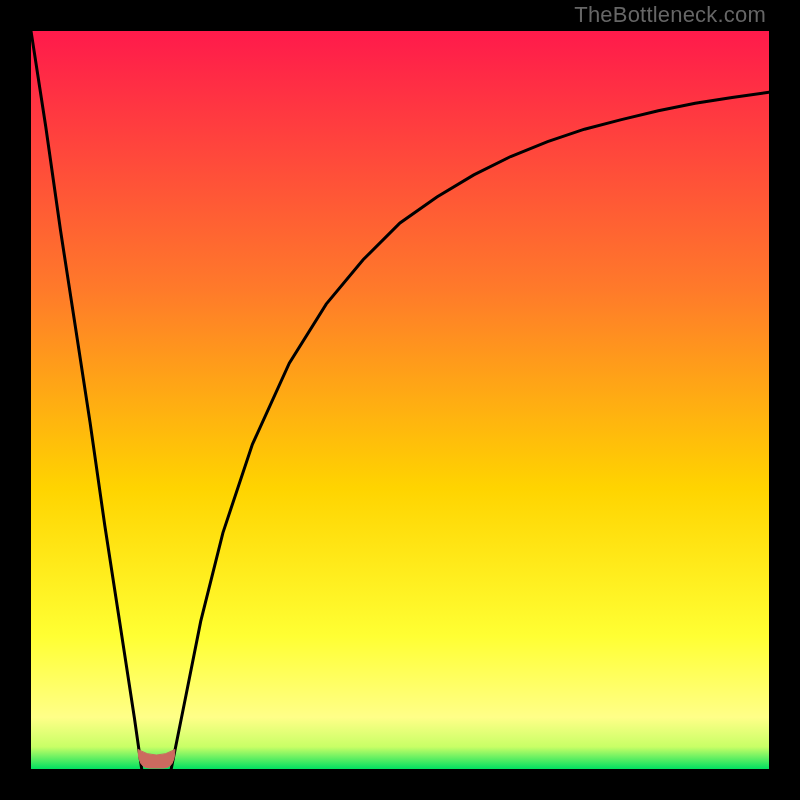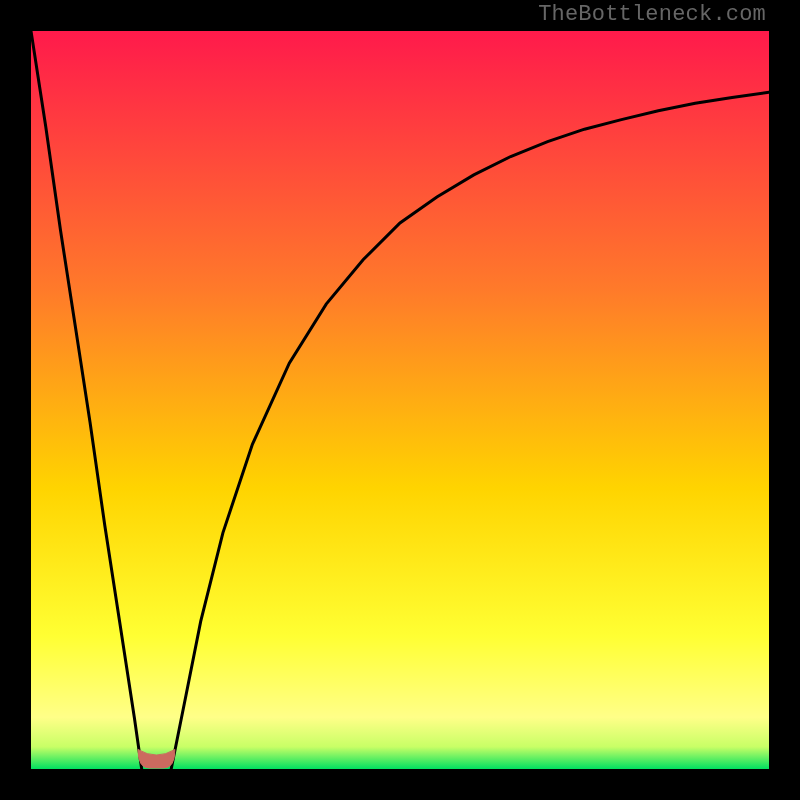--- a/index.html
+++ b/index.html
@@ -27,21 +27,20 @@
   }
   .watermark {
     position: absolute;
     top: 2px;
     right: 34px;
     color: #666;
     font-size: 22px;
     font-weight: 500;
     letter-spacing: 0.2px;
     user-select: none;
-    font-family: Liberation Mono, monospace;
   }
   svg { display: block; }
 </style>
 </head>
 <body>
 
 <div class="frame">
   <div class="plot">
     <svg width="738" height="738" viewBox="0 0 738 738" preserveAspectRatio="none">
       <defs>

